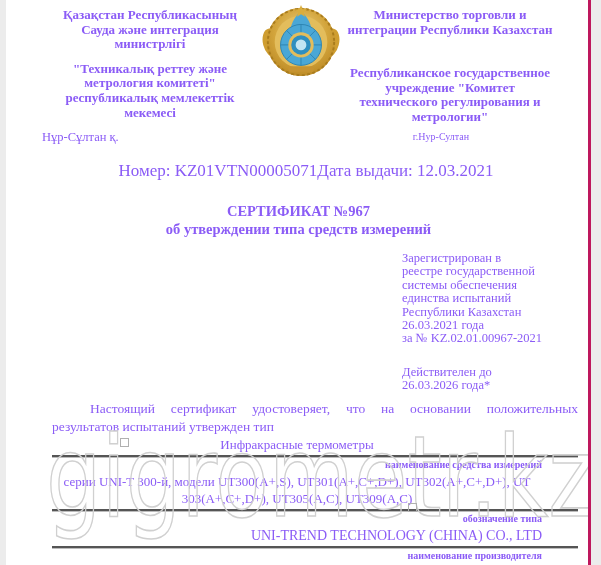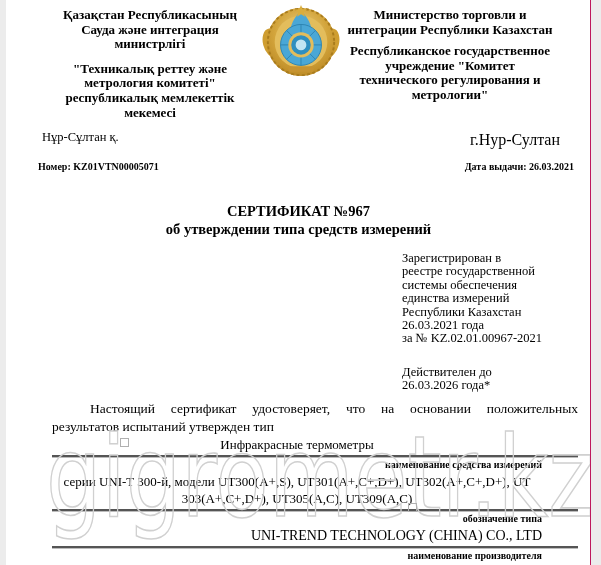--- a/index.html
+++ b/index.html
@@ -1,38 +1,38 @@
 <!DOCTYPE html>
 <html><head>
 <meta charset="utf-8">
 <style>
   * { margin:0; padding:0; box-sizing:border-box; }
   html,body { width:601px; height:565px; }
   body { background:#ececec; position:relative; font-family:"Liberation Serif", serif; }
   .page {
     position:absolute; left:6px; top:0; width:585px; height:565px;
-    background:#ffffff; border-right:1px solid #be185d; overflow:hidden;
-    color:#000000;
+    background:#ffffff; border-right:3px solid #be185d; overflow:hidden;
+    color:#8b5cf6;
   }
   .abs { position:absolute; }
 
   
   .org-left { left:24px; top:8px; width:240px; text-align:center;
               font-weight:bold; font-size:13px; line-height:14.6px; }
   .org-left .blk2 { margin-top:10px; }
   .org-right { left:316px; top:8px; width:256px; text-align:center;
                font-weight:bold; font-size:13px; line-height:14.6px; }
-  .org-right .blk2 { margin-top:7px; }
+  .org-right .blk2 { margin-top:29px; }
   .emblem { left:256px; top:2px; width:78px; height:78px; }
 
   .city-left  { left:36px;  top:130px; font-size:12.5px; }
-  .city-right { left:316px; top:131px; width:238px; text-align:right; font-size:16px; }
+  .city-right { left:316px; top:131px; width:238px; text-align:center; font-size:10px; }
 
   .num-row { left:32px; top:161px; width:536px; display:flex;
-             justify-content:space-between; font-size:10px;font-weight:bold; }
+             justify-content:center; font-size:17px; }
 
   .title { left:0; top:202px; width:585px; text-align:center;
            font-weight:bold; font-size:14.5px; line-height:18px; }
 
   .reg { left:396px; top:252px; width:185px; font-size:12.5px; line-height:13.4px; white-space:nowrap; }
   .valid { left:396px; top:352px; width:185px; font-size:12.5px; line-height:13.4px; white-space:nowrap;margin-top:14px; }
 
   .para { left:46px; top:400px; width:526px; font-size:13.5px; line-height:17.5px; }
   .para .l1 { text-align:justify; text-align-last:justify; text-indent:38px; }
 
@@ -105,33 +105,33 @@
       <div>технического регулирования и</div>
       <div>метрологии"</div>
     </div>
   </div>
 
   <div class="abs city-left">Нұр-Сұлтан қ.</div>
   <div class="abs city-right">г.Нур-Султан</div>
 
   <div class="abs num-row">
     <span>Номер: KZ01VTN00005071</span>
-    <span>Дата выдачи: 26.03.2021</span>
+    <span>Дата выдачи: 12.03.2021</span>
   </div>
 
   <div class="abs title">
     <div>СЕРТИФИКАТ №967</div>
     <div>об утверждении типа средств измерений</div>
   </div>
 
   <div class="abs reg">
     <div>Зарегистрирован в</div>
     <div>реестре государственной</div>
     <div>системы обеспечения</div>
-    <div>единства измерений</div>
+    <div>единства испытаний</div>
     <div>Республики Казахстан</div>
     <div>26.03.2021 года</div>
     <div>за № KZ.02.01.00967-2021</div>
   </div>
   <div class="abs valid">
     <div>Действителен до</div>
     <div>26.03.2026 года*</div>
   </div>
 
   <div class="abs para">

